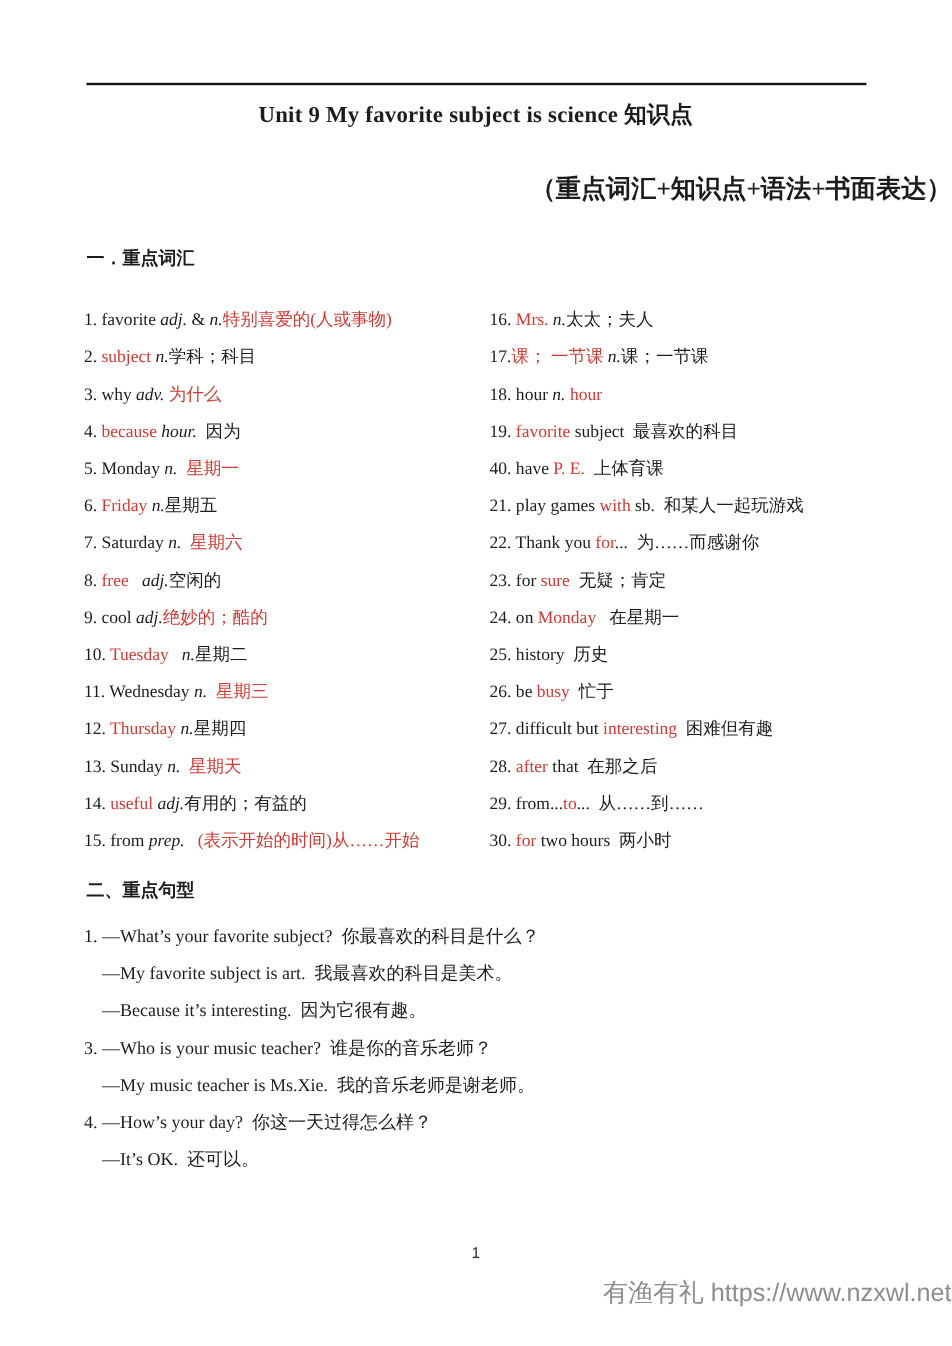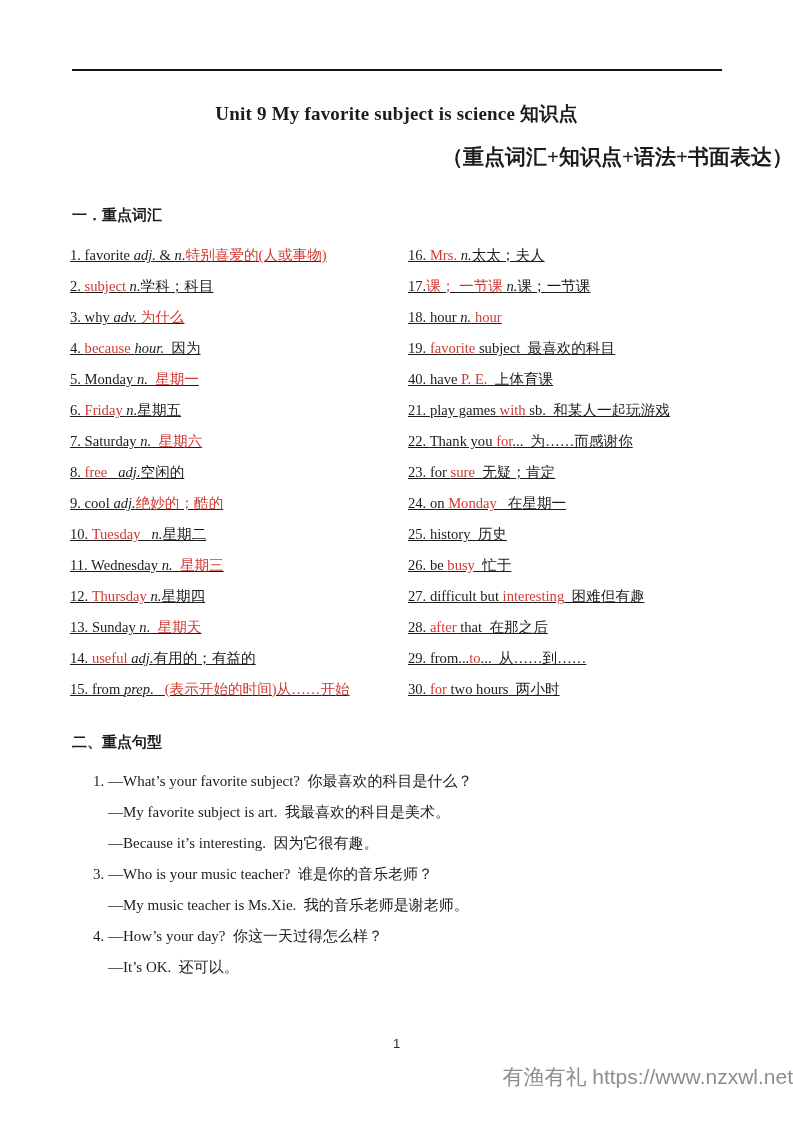--- a/index.html
+++ b/index.html
@@ -4,37 +4,37 @@
 <style>
   :root { --red:#cf3a35; --ink:#1c1c1c; --gray:#8d8d8d; }
   html,body { margin:0; padding:0; background:#ffffff; }
   .page {
     position:relative; width:793px; height:1122px; background:#ffffff;
     font-family:"Liberation Serif","DejaVu Serif",serif; color:var(--ink);
     overflow:hidden; margin:0 auto;
   }
   .rule { position:absolute; left:72px; top:69px; width:650px; height:2px; background:#141414; }
   .title1 {
-    position:absolute; top:101px; left:0; right:0; margin:0; text-align:center;
+    position:absolute; top:83px; left:0; right:0; margin:0; text-align:center;
     font-size:19px; font-weight:bold; letter-spacing:0.2px;
   }
   .title2 {
     position:absolute; top:143px; left:0; right:0; margin:0; text-align:right;
     font-size:21px; font-weight:bold;
   }
   .sec-heading { position:absolute; left:72px; font-size:15px; font-weight:bold; white-space:pre; }
   .vocab-heading { top:206px; }
   .sent-heading { top:733px; }
   .vocab { position:absolute; top:240px; left:70px; width:660px; height:466px; }
-  .vcol { position:absolute; top:0;text-decoration:underline; }
+  .vcol { position:absolute; top:12px; }
   .vcol-left { left:0; width:335px; }
   .vcol-right { left:338px; width:322px; }
   .vrow { height:31px; line-height:31px; font-size:14.6px; white-space:pre; }
   .sentences { position:absolute; top:766px; left:70px; width:670px; }
-  .srow { height:31px; line-height:31px; font-size:15px; white-space:pre;margin-left:23px; }
+  .srow { height:31px; line-height:31px; font-size:15px; white-space:pre; }
   .srow.ans { padding-left:15px; }
   .tk { color:var(--ink); }
   .tr { color:var(--red); }
   .ti { font-style:italic; }
   .footer-page {
     position:absolute; top:1036px; left:0; right:0; text-align:center;
     font-size:13px; color:#2a2a2a; font-family:"Liberation Sans","DejaVu Sans",sans-serif;
   }
   .footer-site {
     position:absolute; top:1063px; left:0; right:0; text-align:right;

